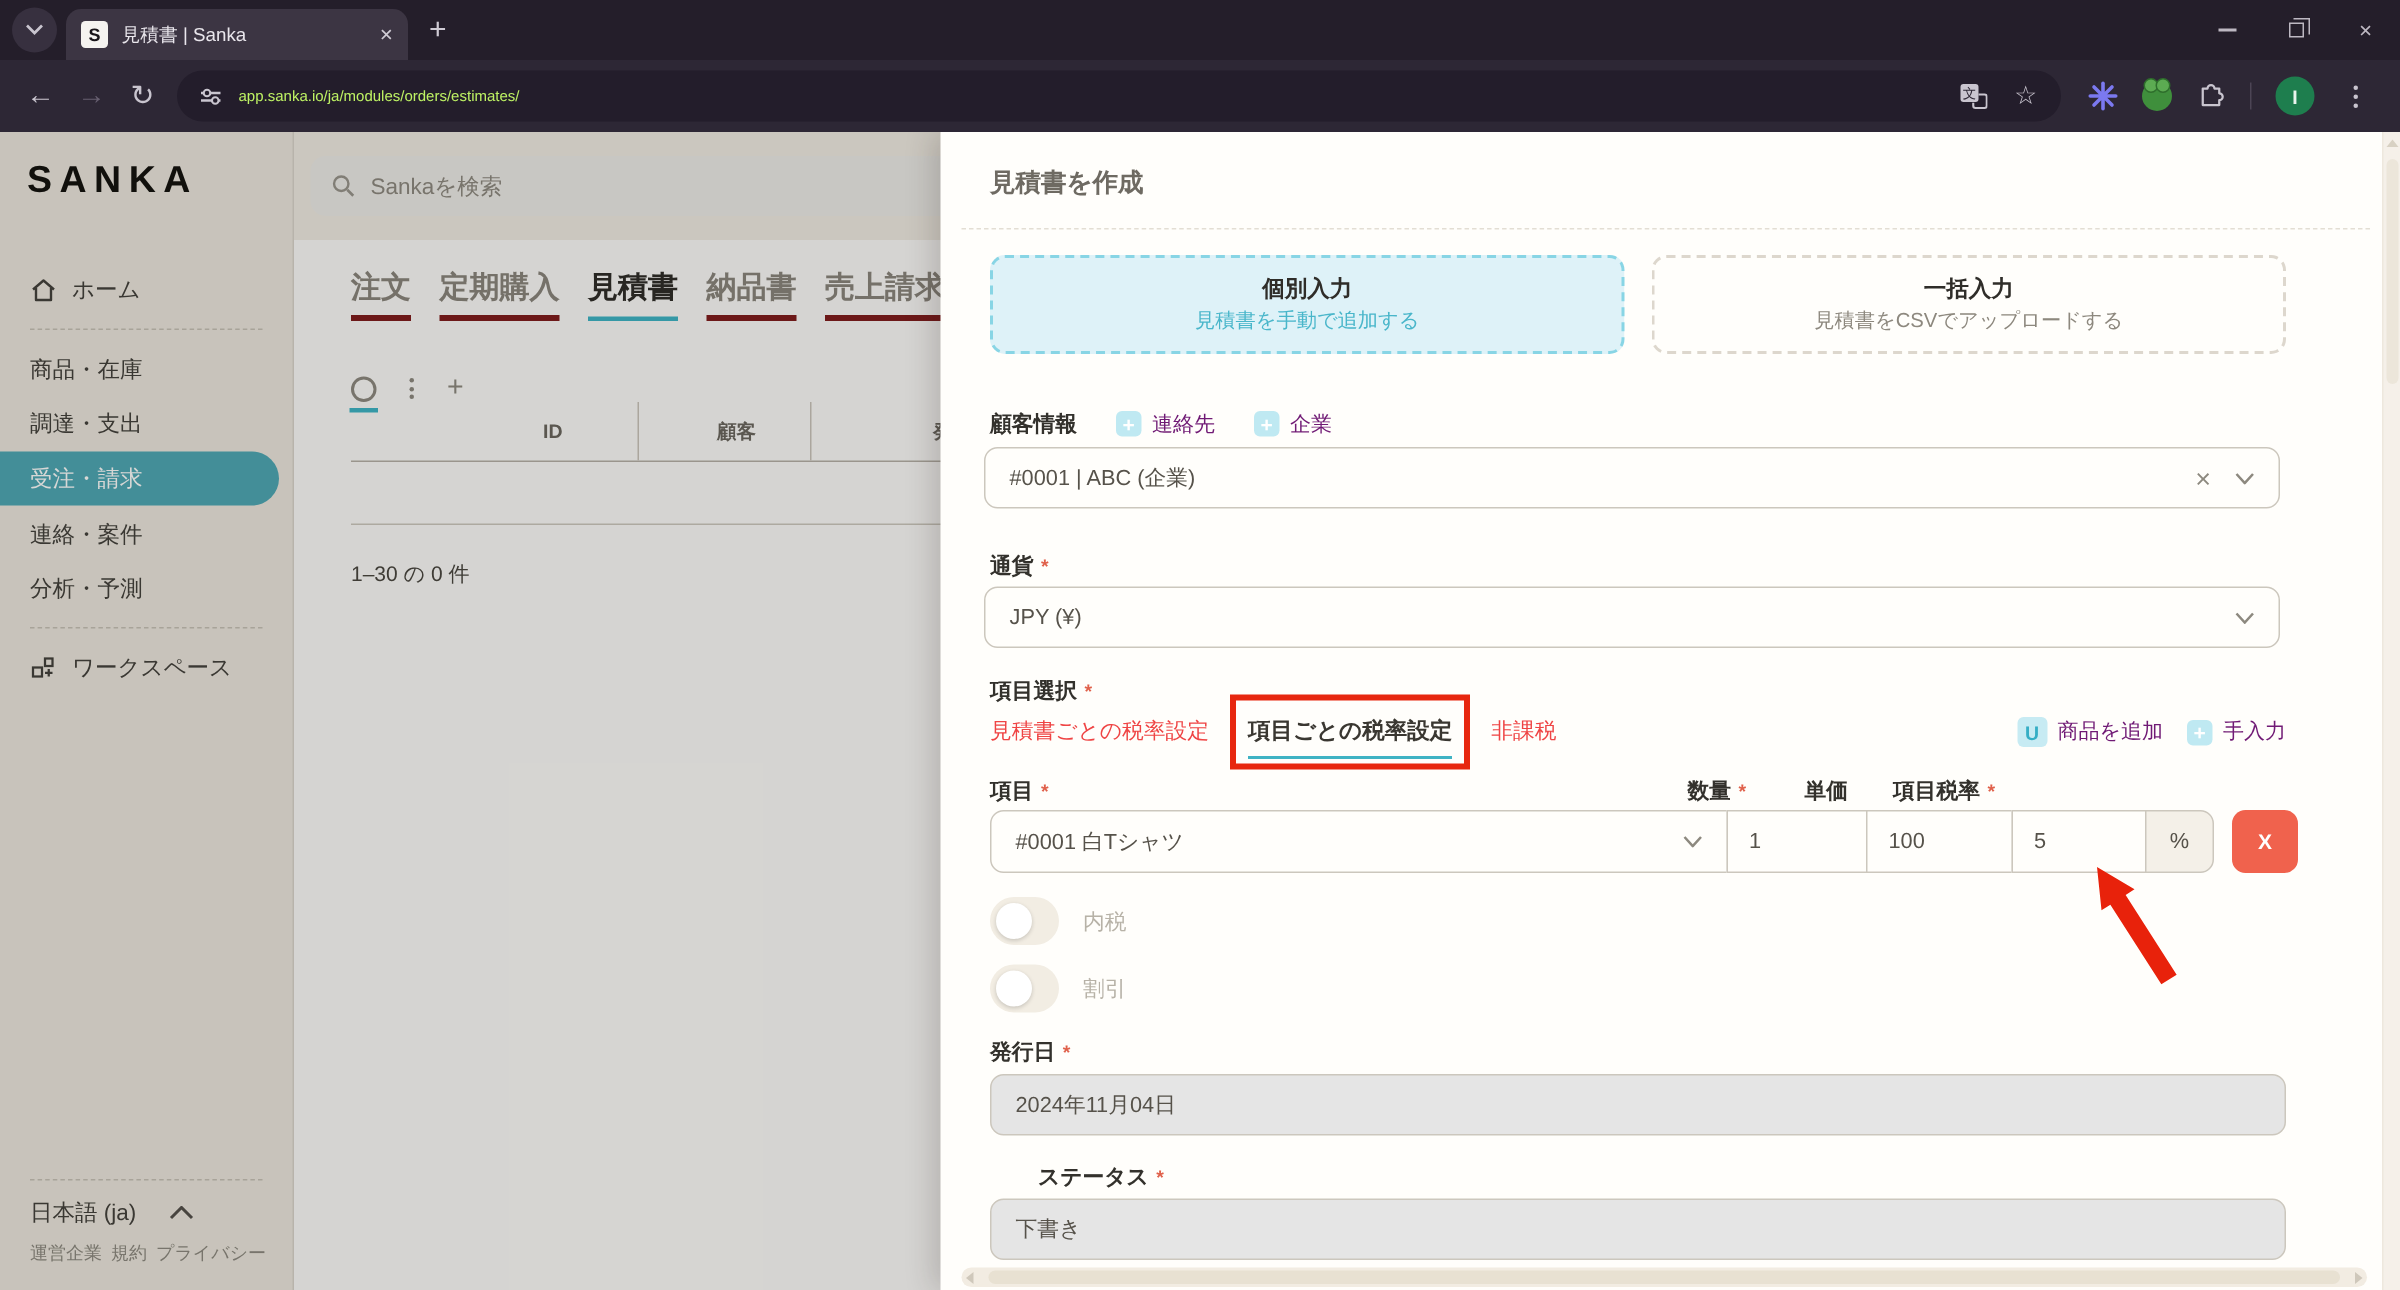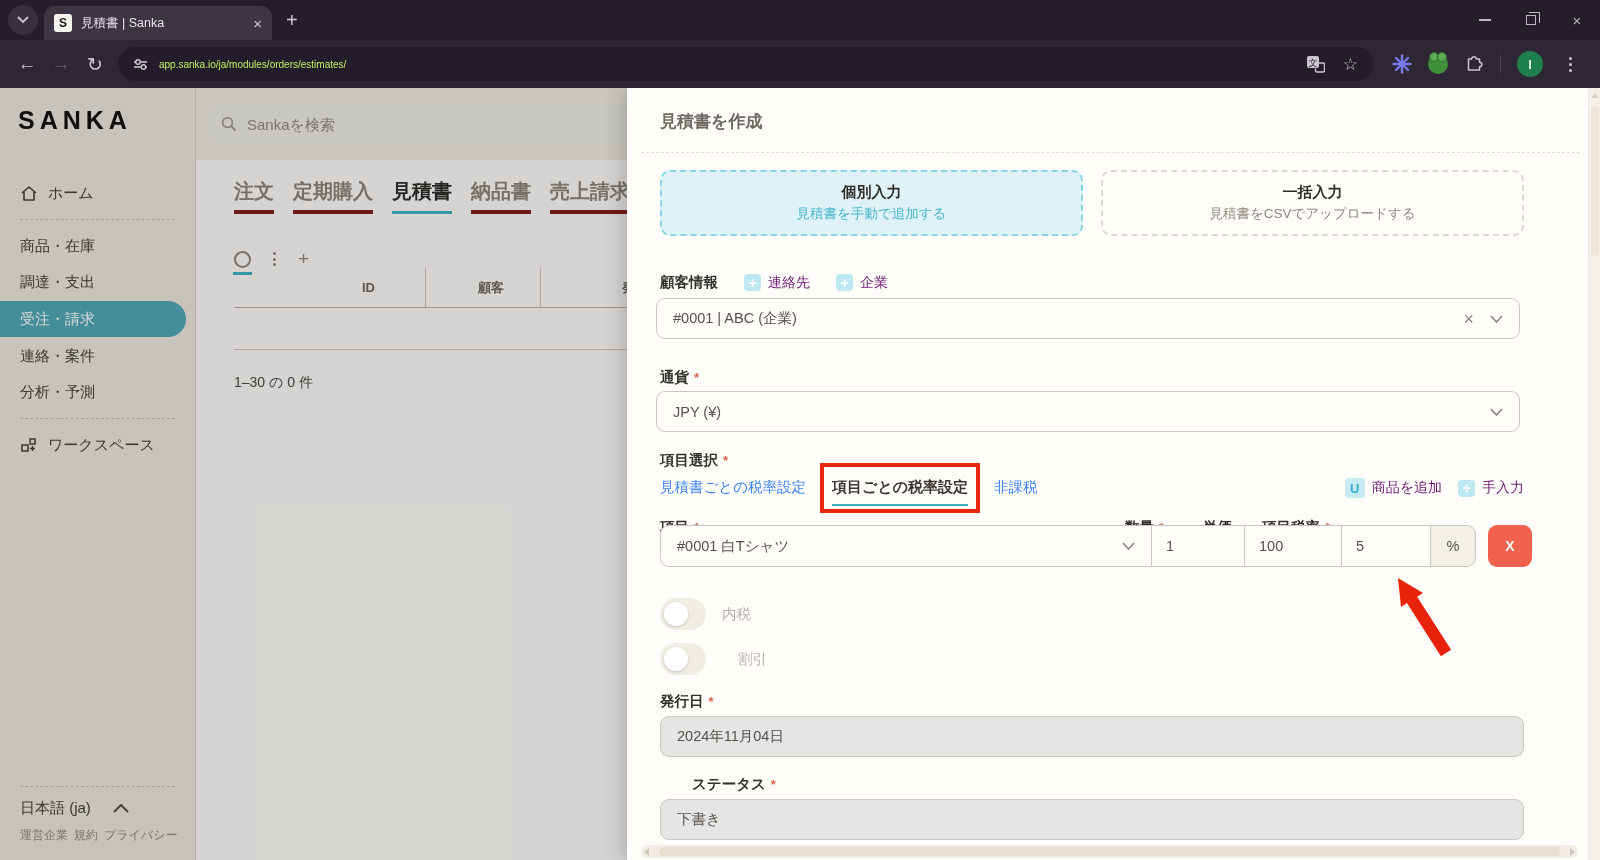--- a/index.html
+++ b/index.html
@@ -96,29 +96,29 @@
   .addlink { display:flex; align-items:center; gap:7px; margin-left:26px; }
   .badge { width:17px; height:17px; border-radius:4px; background:#bfe9f2; color:#ffffff; font-size:14px; font-weight:700; display:flex; align-items:center; justify-content:center; line-height:1; }
   .linktext { color:#701a75; font-size:14px; }
 
   .selectfield { position:absolute; left:29px; width:864px; height:41px; border:1px solid #ccc7bd; border-radius:9px; background:#fffefb; display:flex; align-items:center; padding:0 16px; font-size:14.5px; color:#56524a; }
   .sf-icons { margin-left:auto; display:flex; align-items:center; gap:16px; }
   .clear-x { color:#8d897f; font-size:18px; line-height:1; }
 
   .sec-label { position:absolute; left:33px; }
   .taxtabs { position:absolute; left:33px; top:390px; width:864px; display:flex; align-items:flex-start; gap:26px; }
-  .taxtab { font-size:14.5px; color:#3b82f6; white-space:nowrap; }
+  .taxtab { font-size:14.5px; color:#ef4444; white-space:nowrap; }
   .taxtab.active { position:relative; color:#3a3731; font-weight:700; font-size:15px; padding-bottom:7px; border-bottom:2px solid #3fb3c4; }
   .anno-box { position:absolute; left:-12px; right:-12px; top:-15px; bottom:-9px; border:4px solid #e7270f; pointer-events:none; }
   .addrow { margin-left:auto; display:flex; align-items:center; gap:16px; }
   .boxbadge { width:20px; height:20px; border-radius:4px; background:#c7ebf3; color:#35aec5; font-size:13px; font-weight:700; display:flex; align-items:center; justify-content:center; }
 
   .item-labels { position:absolute; left:33px; top:430px; width:864px; height:20px; }
   .il { position:absolute; font-size:14px; font-weight:700; color:#33312c; white-space:nowrap; }
-  .item-row { position:absolute; left:33px; top:437px; width:900px; display:flex; align-items:center; }
+  .item-row { position:absolute; left:33px; top:452px; width:900px; display:flex; align-items:center; }
   .cell { height:42px; border:1px solid #ccc7bd; background:#fffefb; font-size:14.5px; color:#56524a; }
   .cell + .cell { margin-left:-1px; }
   .item-select { width:492px; border-radius:9px 0 0 9px; display:flex; align-items:center; padding:0 16px; }
   .num-cell { padding:0; }
   .num-cell input { width:100%; height:100%; border:none; outline:none; background:transparent; font-family:inherit; font-size:14.5px; color:#56524a; padding-left:14px; }
   .w-qty { width:94px; } .w-price { width:98px; } .w-tax { width:90px; }
   .pct-cell { width:46px; background:#f4f0e8; border-radius:0 9px 9px 0; display:flex; align-items:center; justify-content:center; }
   .xbtn { width:44px; height:42px; margin-left:12px; background:#f0624d; border-radius:9px; color:#fff; font-size:14px; font-weight:700; display:flex; align-items:center; justify-content:center; }
 
   .anno-arrow { position:absolute; left:741px; top:485px; pointer-events:none; }
@@ -403,21 +403,21 @@
       <svg class="anno-arrow" width="90" height="90" viewBox="0 0 90 90">
         <polygon points="30,5 55,19.9 49.1,23.7 83.1,76.8 72.9,83.2 38.9,30.1 33,33.9" fill="#e8220b"></polygon>
       </svg>
 
       <div class="togglerow" style="top:510px;">
         <span class="track">
             <span class="knob"></span>
           </span>
         <span class="toglabel">内税</span>
       </div>
-      <div class="togglerow" style="top:555px;gap:16px;">
+      <div class="togglerow" style="top:555px;">
         <span class="track">
             <span class="knob"></span>
           </span>
         <span class="toglabel">割引</span>
       </div>
 
       <div class="sec-label" style="top:604px;">
         <span class="flabel">発行日</span><span class="req">*</span>
       </div>
       <div class="textfield" style="top:628px;">

